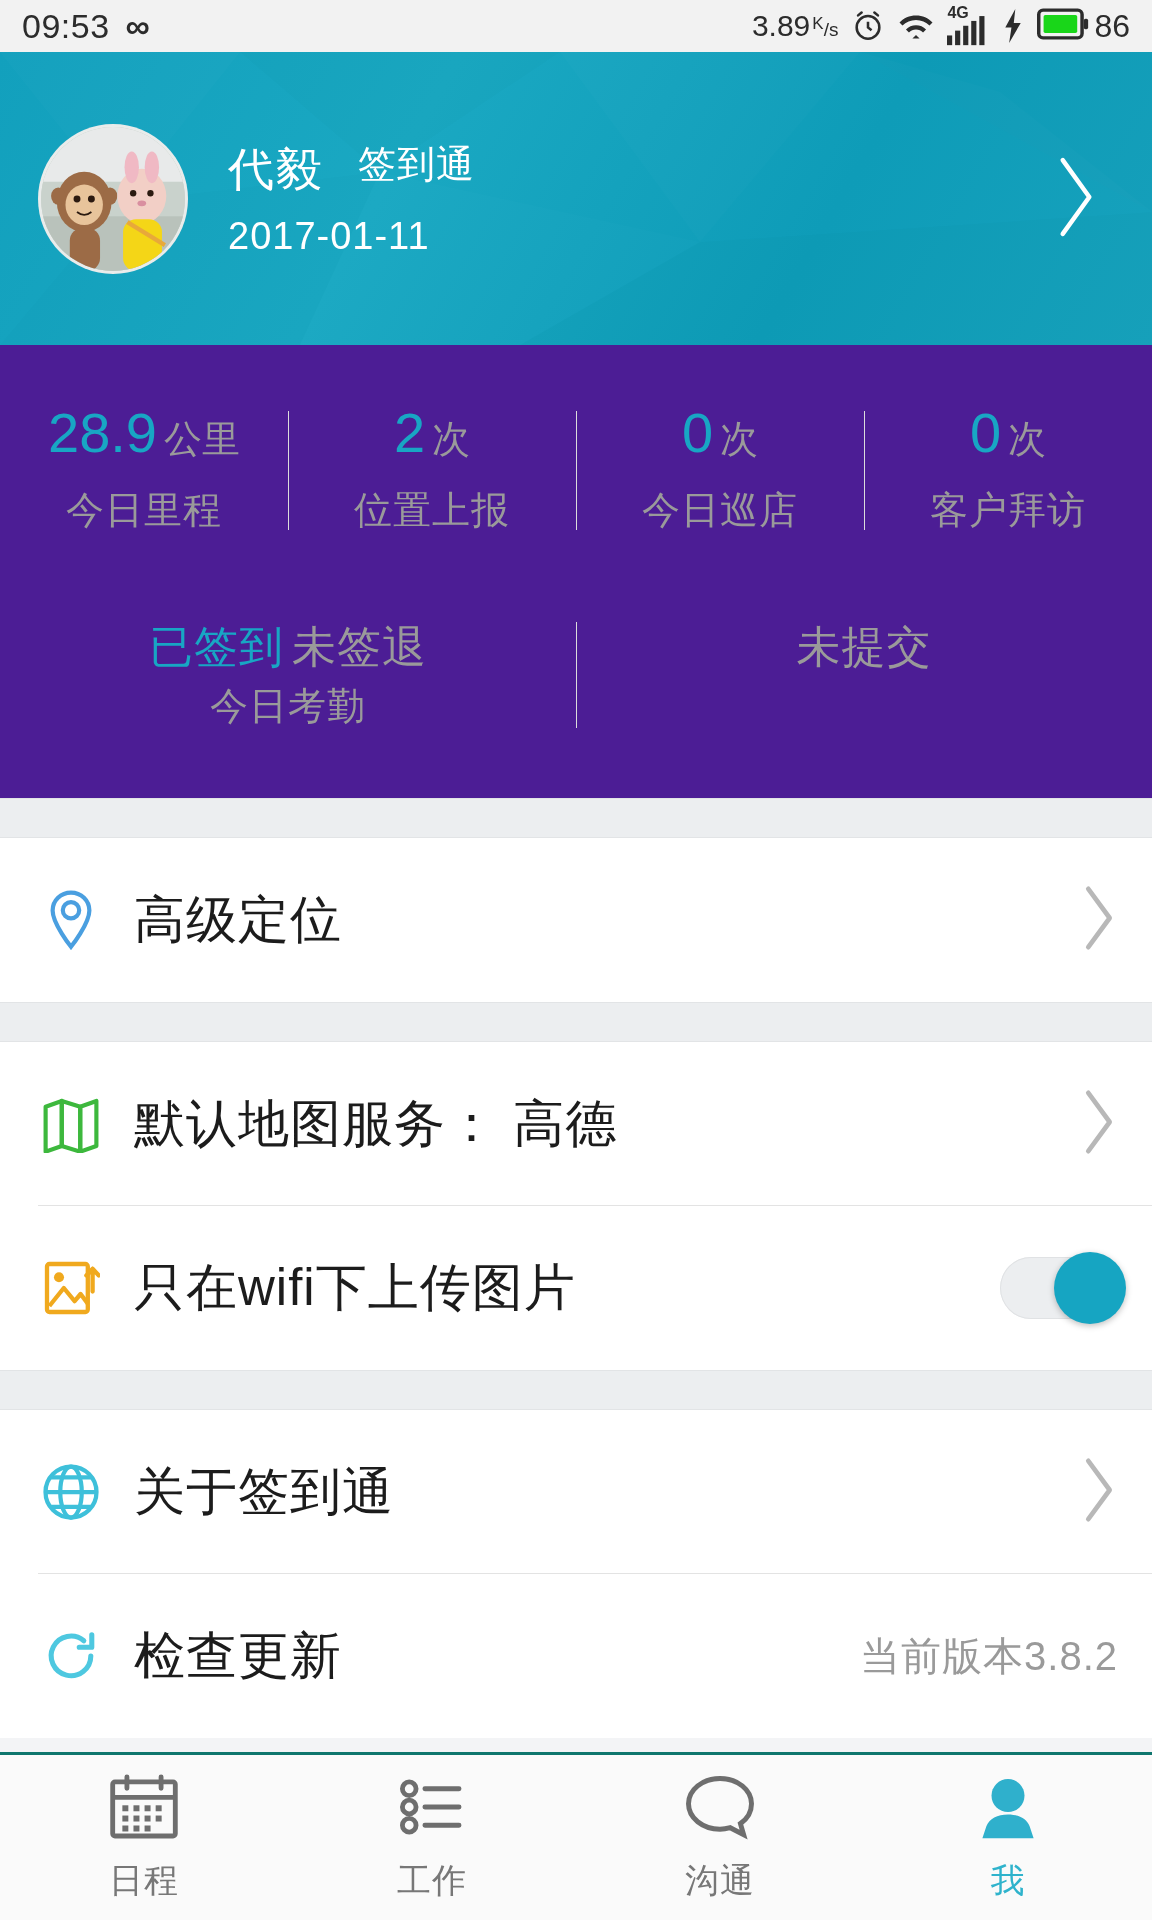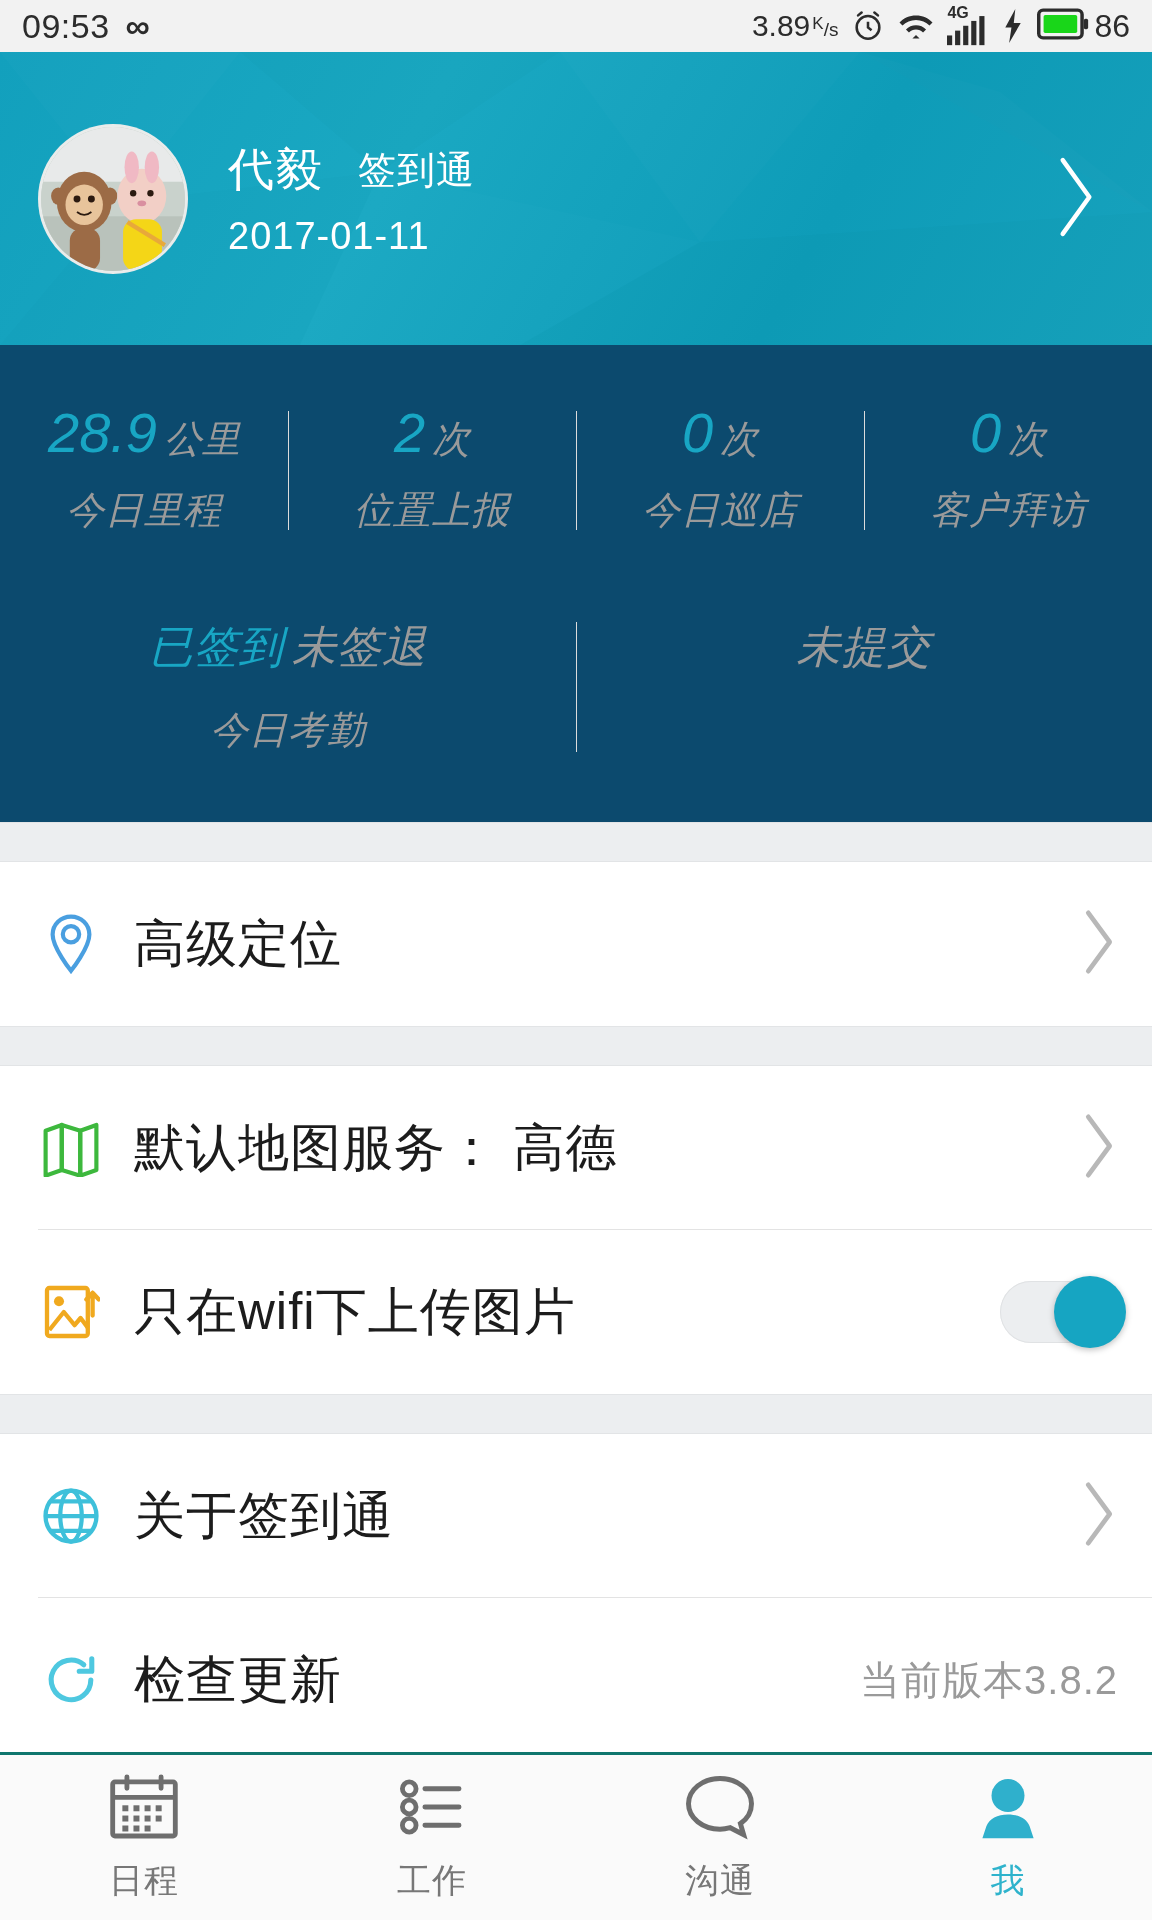--- a/index.html
+++ b/index.html
@@ -38,28 +38,28 @@
   }
   .poly { position: absolute; opacity: .22; }
   .avatar {
     width: 150px; height: 150px; border-radius: 50%;
     margin-left: 38px; flex: none; overflow: hidden;
     border: 3px solid rgba(255,255,255,.55);
     position: relative; background: #cfd6d2; z-index: 2;
   }
   .avatar svg { display: block; width: 100%; height: 100%; }
   .hdr-text { margin-left: 40px; z-index: 2; color: #fff; }
-  .hdr-line1 { display: flex; align-items: center; }
+  .hdr-line1 { display: flex; align-items: flex-start; }
   .hdr-name { font-size: 46px; letter-spacing: 2px; }
   .hdr-app { font-size: 38px; margin-left: 34px; letter-spacing: 1px; }
   .hdr-date { font-size: 38px; margin-top: 14px; letter-spacing: 1px; }
   .hdr-arrow { margin-left: auto; margin-right: 52px; z-index: 2; }
 
   
-  .white-card { background: #0c4a6e; width: 100%; font-style: italic; }
+  .white-card { background: #4c1d95; width: 100%; }
   .stats {
     display: flex; align-items: stretch;
     padding: 60px 0 52px 0;
   }
   .stat { flex: 1; text-align: center; position: relative; }
   .stat + .stat::before {
     content: ""; position: absolute; left: 0; top: 6px; bottom: 6px;
     width: 1px; background: #dcdcdc;
   }
   .stat-top { display: flex; align-items: baseline; justify-content: center; }
@@ -70,21 +70,21 @@
   
   .attend { display: flex; padding: 30px 0 66px 0; }
   .attend-col { flex: 1; text-align: center; position: relative; }
   .attend-col + .attend-col::before {
     content: ""; position: absolute; left: 0; top: 4px; bottom: 4px;
     width: 1px; background: #dcdcdc;
   }
   .attend-top { font-size: 44px; letter-spacing: 1px; }
   .attend-on { color: #18a6c4; margin-top: 8px; }
   .attend-off { color: #9a9a9a; margin-left: 8px; }
-  .attend-label { font-size: 38px; color: #9a9a9a; margin-top: 28px; letter-spacing: 1px; }
+  .attend-label { font-size: 38px; color: #9a9a9a; margin-top: 4px; letter-spacing: 1px; }
 
   
   .band { height: 40px; background: #eceef0; border-top: 1px solid #e2e4e6; border-bottom: 1px solid #e2e4e6; }
 
   
   .rows { background: #fff; }
   .row {
     height: 164px; display: flex; align-items: center;
     padding: 0 34px 0 38px; background: #fff; position: relative;
   }

